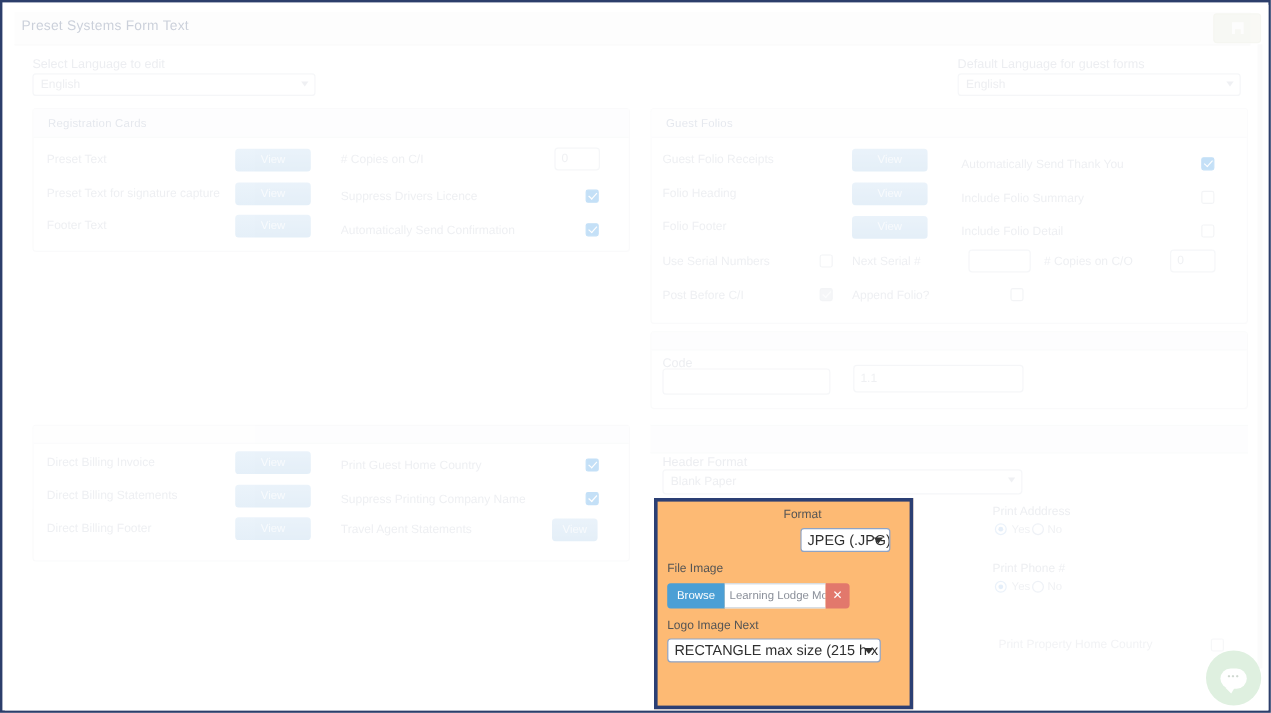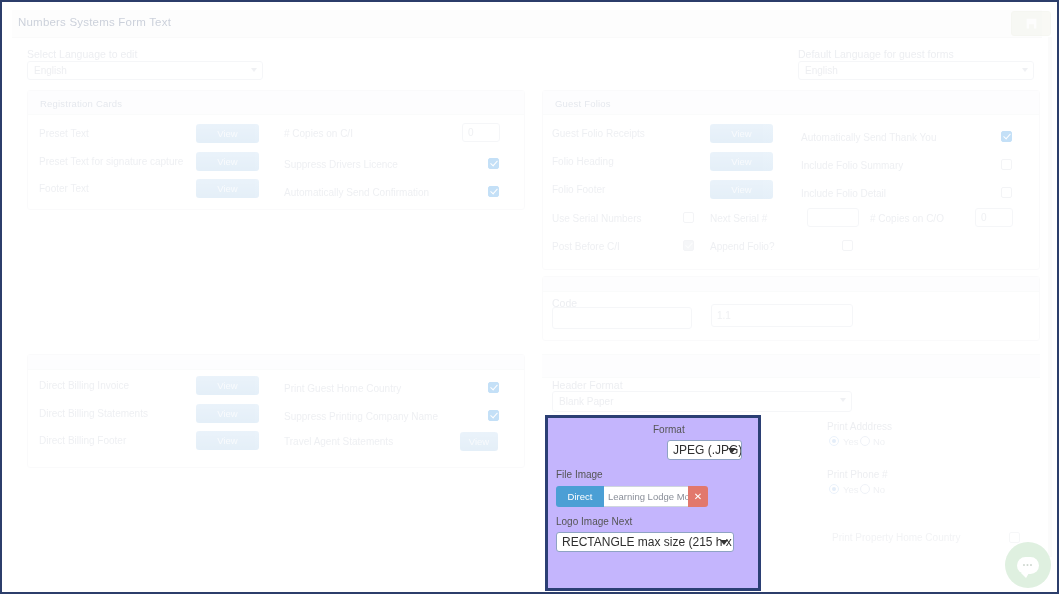--- a/index.html
+++ b/index.html
@@ -86,21 +86,21 @@
   .txt{
     position:absolute;box-sizing:border-box;height:19px;background:#fff;
     border:1px solid #dfe3ea;border-radius:3px;font-size:10px;color:#ccd0d9;
     padding:0 5px;line-height:17px;
   }
   .band{position:absolute;height:22px;background:#fbfbfc;border-top:1px solid #f1f2f4;border-bottom:1px solid #f1f2f4;}
 
   
   #logo-panel{
     position:absolute;left:541px;top:411px;width:216px;height:176px;
-    box-sizing:border-box;border:3px solid #2b3f74;background:#c4b5fd;z-index:40;
+    box-sizing:border-box;border:3px solid #2b3f74;background:#fdba74;z-index:40;
   }
   #printlogo-box{
     position:absolute;left:541px;top:411px;width:75px;height:45px;
     box-sizing:border-box;border:3px solid #1b2b57;background:#fff;z-index:41;
   }
   .pl-title{position:absolute;left:8px;top:6px;font-size:10px;color:#3b3b3b;font-weight:bold;}
   .radio{
     position:absolute;width:10px;height:10px;box-sizing:border-box;
     border:1px solid #9aa3b2;border-radius:50%;background:#fff;cursor:pointer;
   }
@@ -172,21 +172,21 @@
   
   #sbar{position:absolute;right:5px;top:33px;width:4px;height:520px;background:#fbfbfb;}
 </style>
 </head>
 <body>
 
 <div id="frame">
 <div id="page">
 
   <div class="page-head faded"></div>
-  <div class="page-title faded">Numbers Systems Form Text</div>
+  <div class="page-title faded">Preset Systems Form Text</div>
 
   <div class="save-btn faded">
     <span>
       <svg width="13" height="13" viewBox="0 0 16 16">
             <path fill="#ffffff" d="M2 2h12v12h-3v-5H5v5H2V2zm4 0h4v3H6V2z"></path>
           </svg>
     </span>
   </div>
 
   <div class="fld-lbl faded" style="left:23px;top:44px;">Select Language to edit</div>
@@ -314,21 +314,21 @@
 
   <div id="logo-panel">
     <div class="fmt-lbl">Format</div>
     <div class="sel-live" style="left:119px;top:22px;width:75px;">
       <span>JPEG (.JPG)</span>
       <i class="caret2"></i>
     </div>
 
     <div class="fn-lbl">File Image</div>
     <div class="browse-grp">
-      <div class="browse-btn">Direct</div>
+      <div class="browse-btn">Browse</div>
       <div class="fn-input">Learning Lodge Motel.jp</div>
       <div class="clear-btn">✕</div>
     </div>
 
     <div class="lit-lbl">Logo Image Next</div>
     <div class="sel-live" style="left:8px;top:114px;width:178px;">
       <span>RECTANGLE max size (215 h x 503 w) pixels</span>
       <i class="caret2"></i>
     </div>
   </div>

